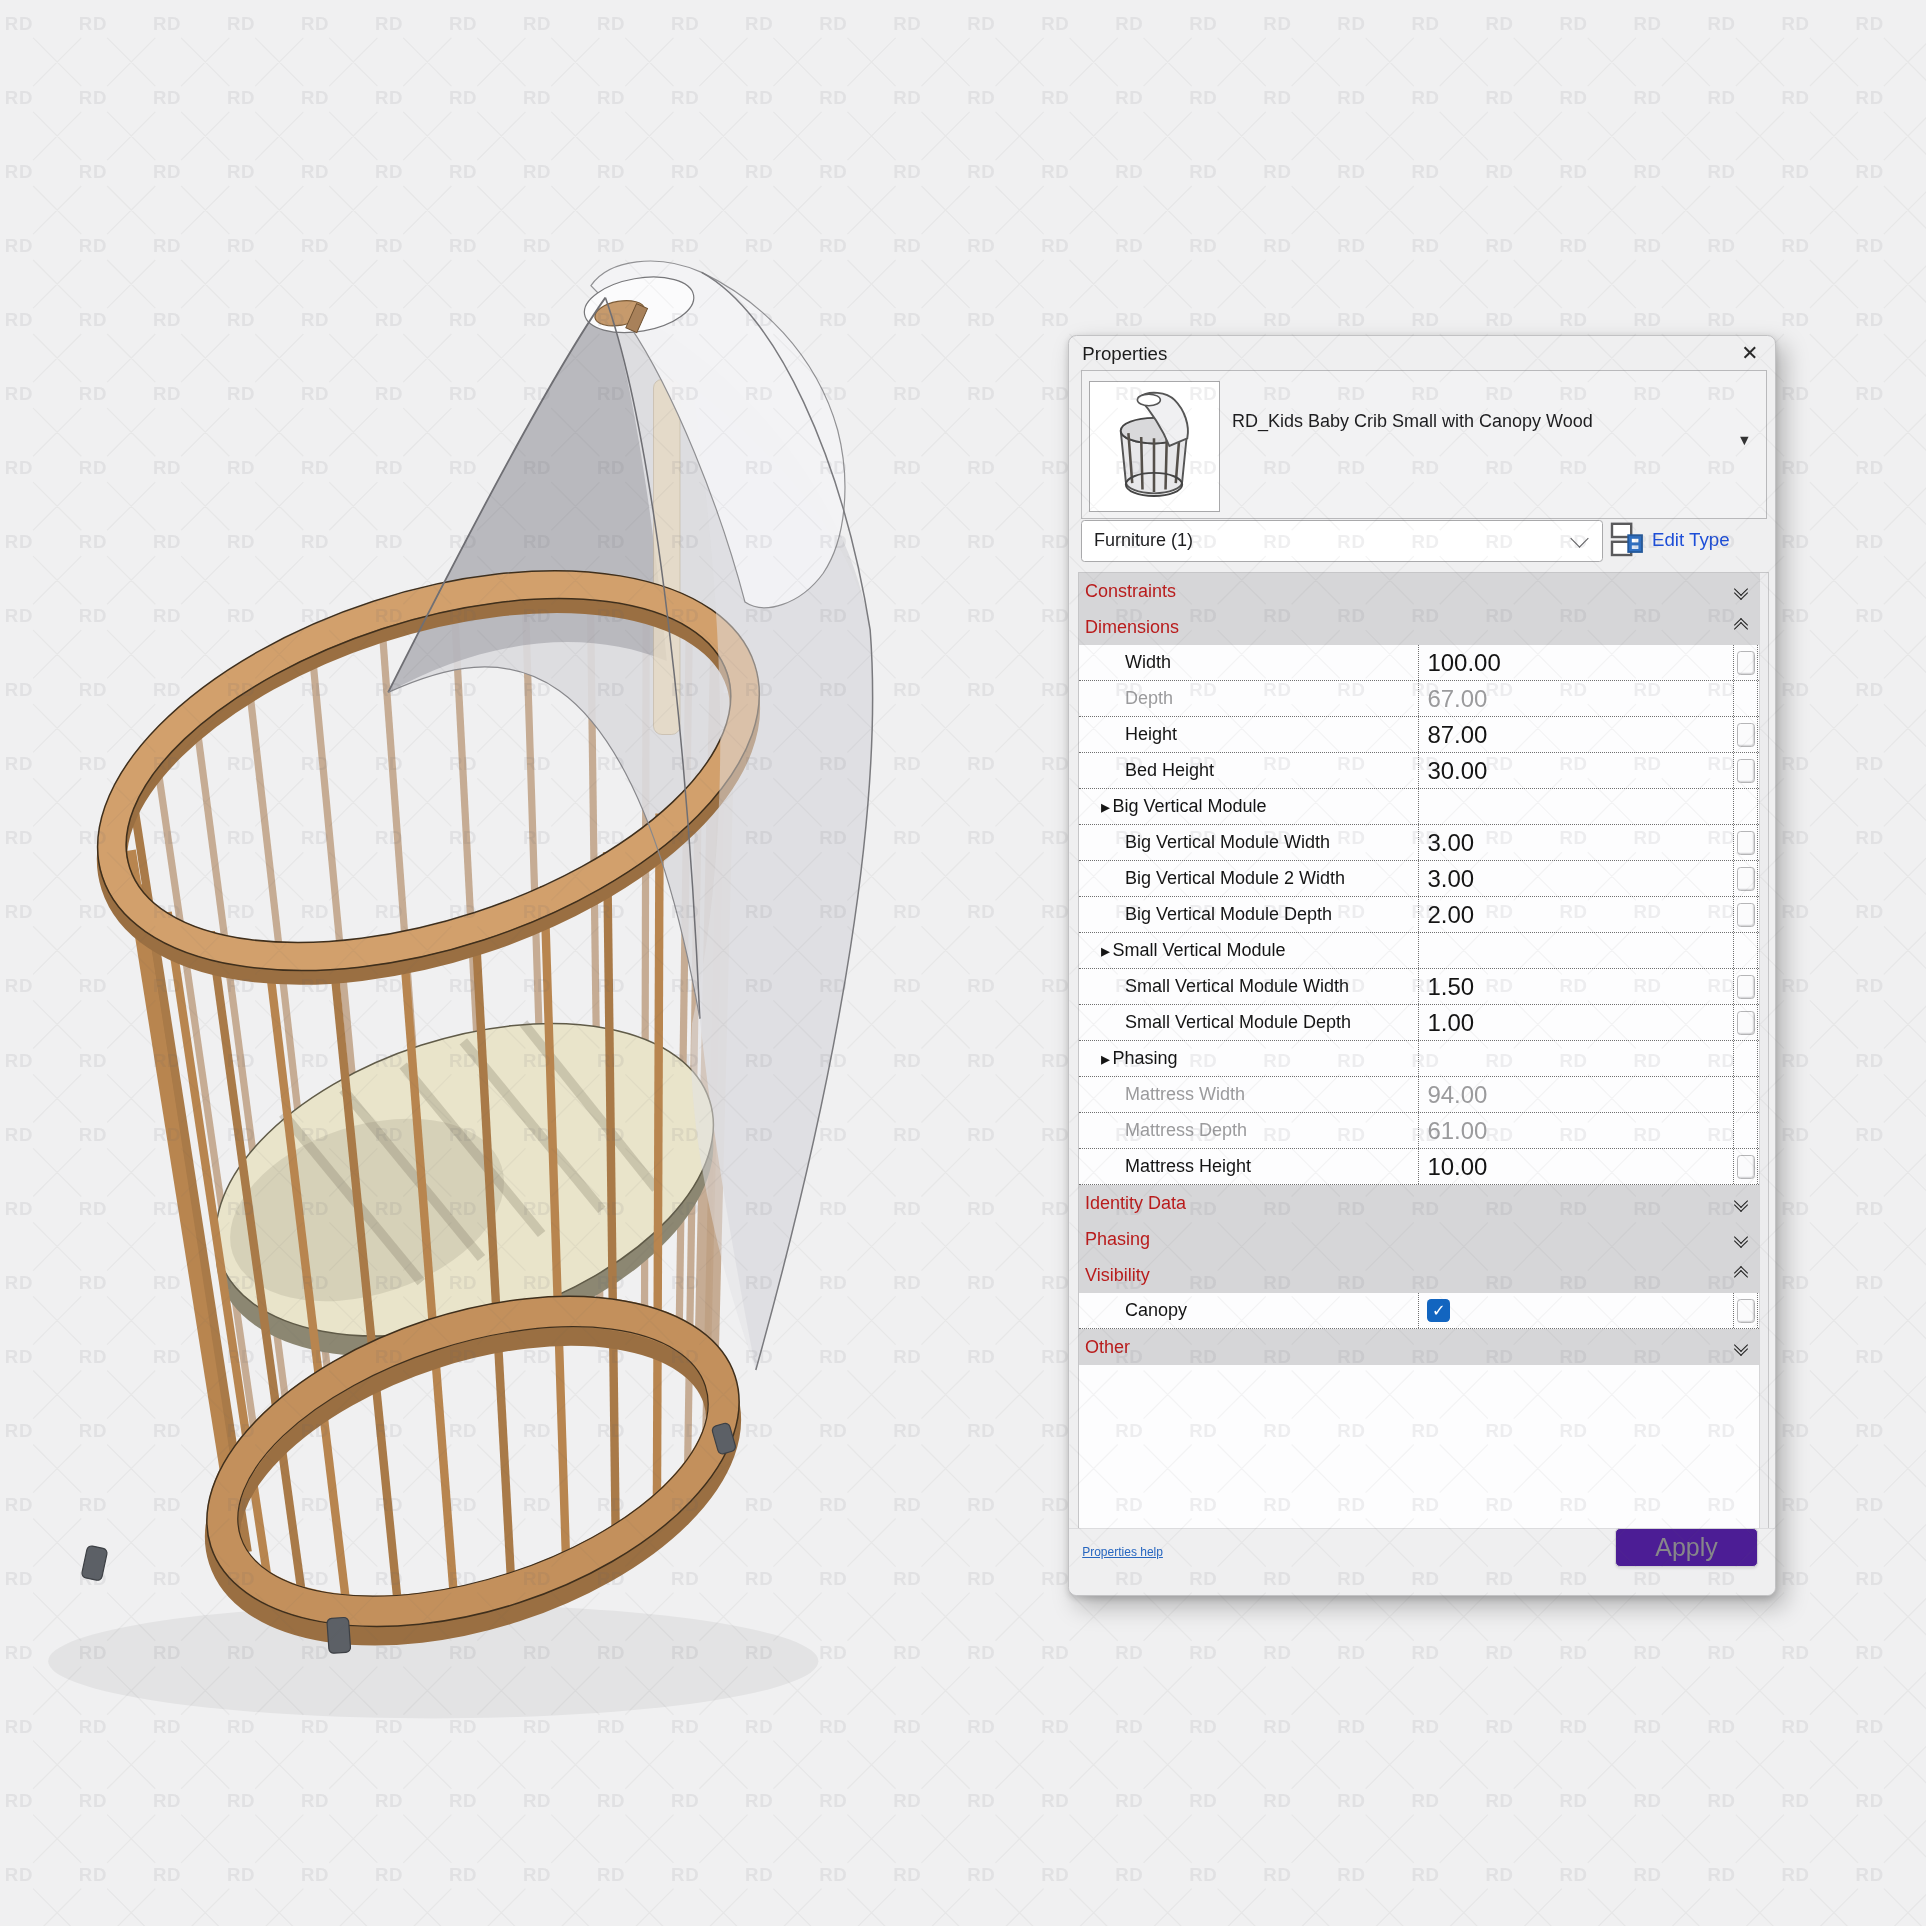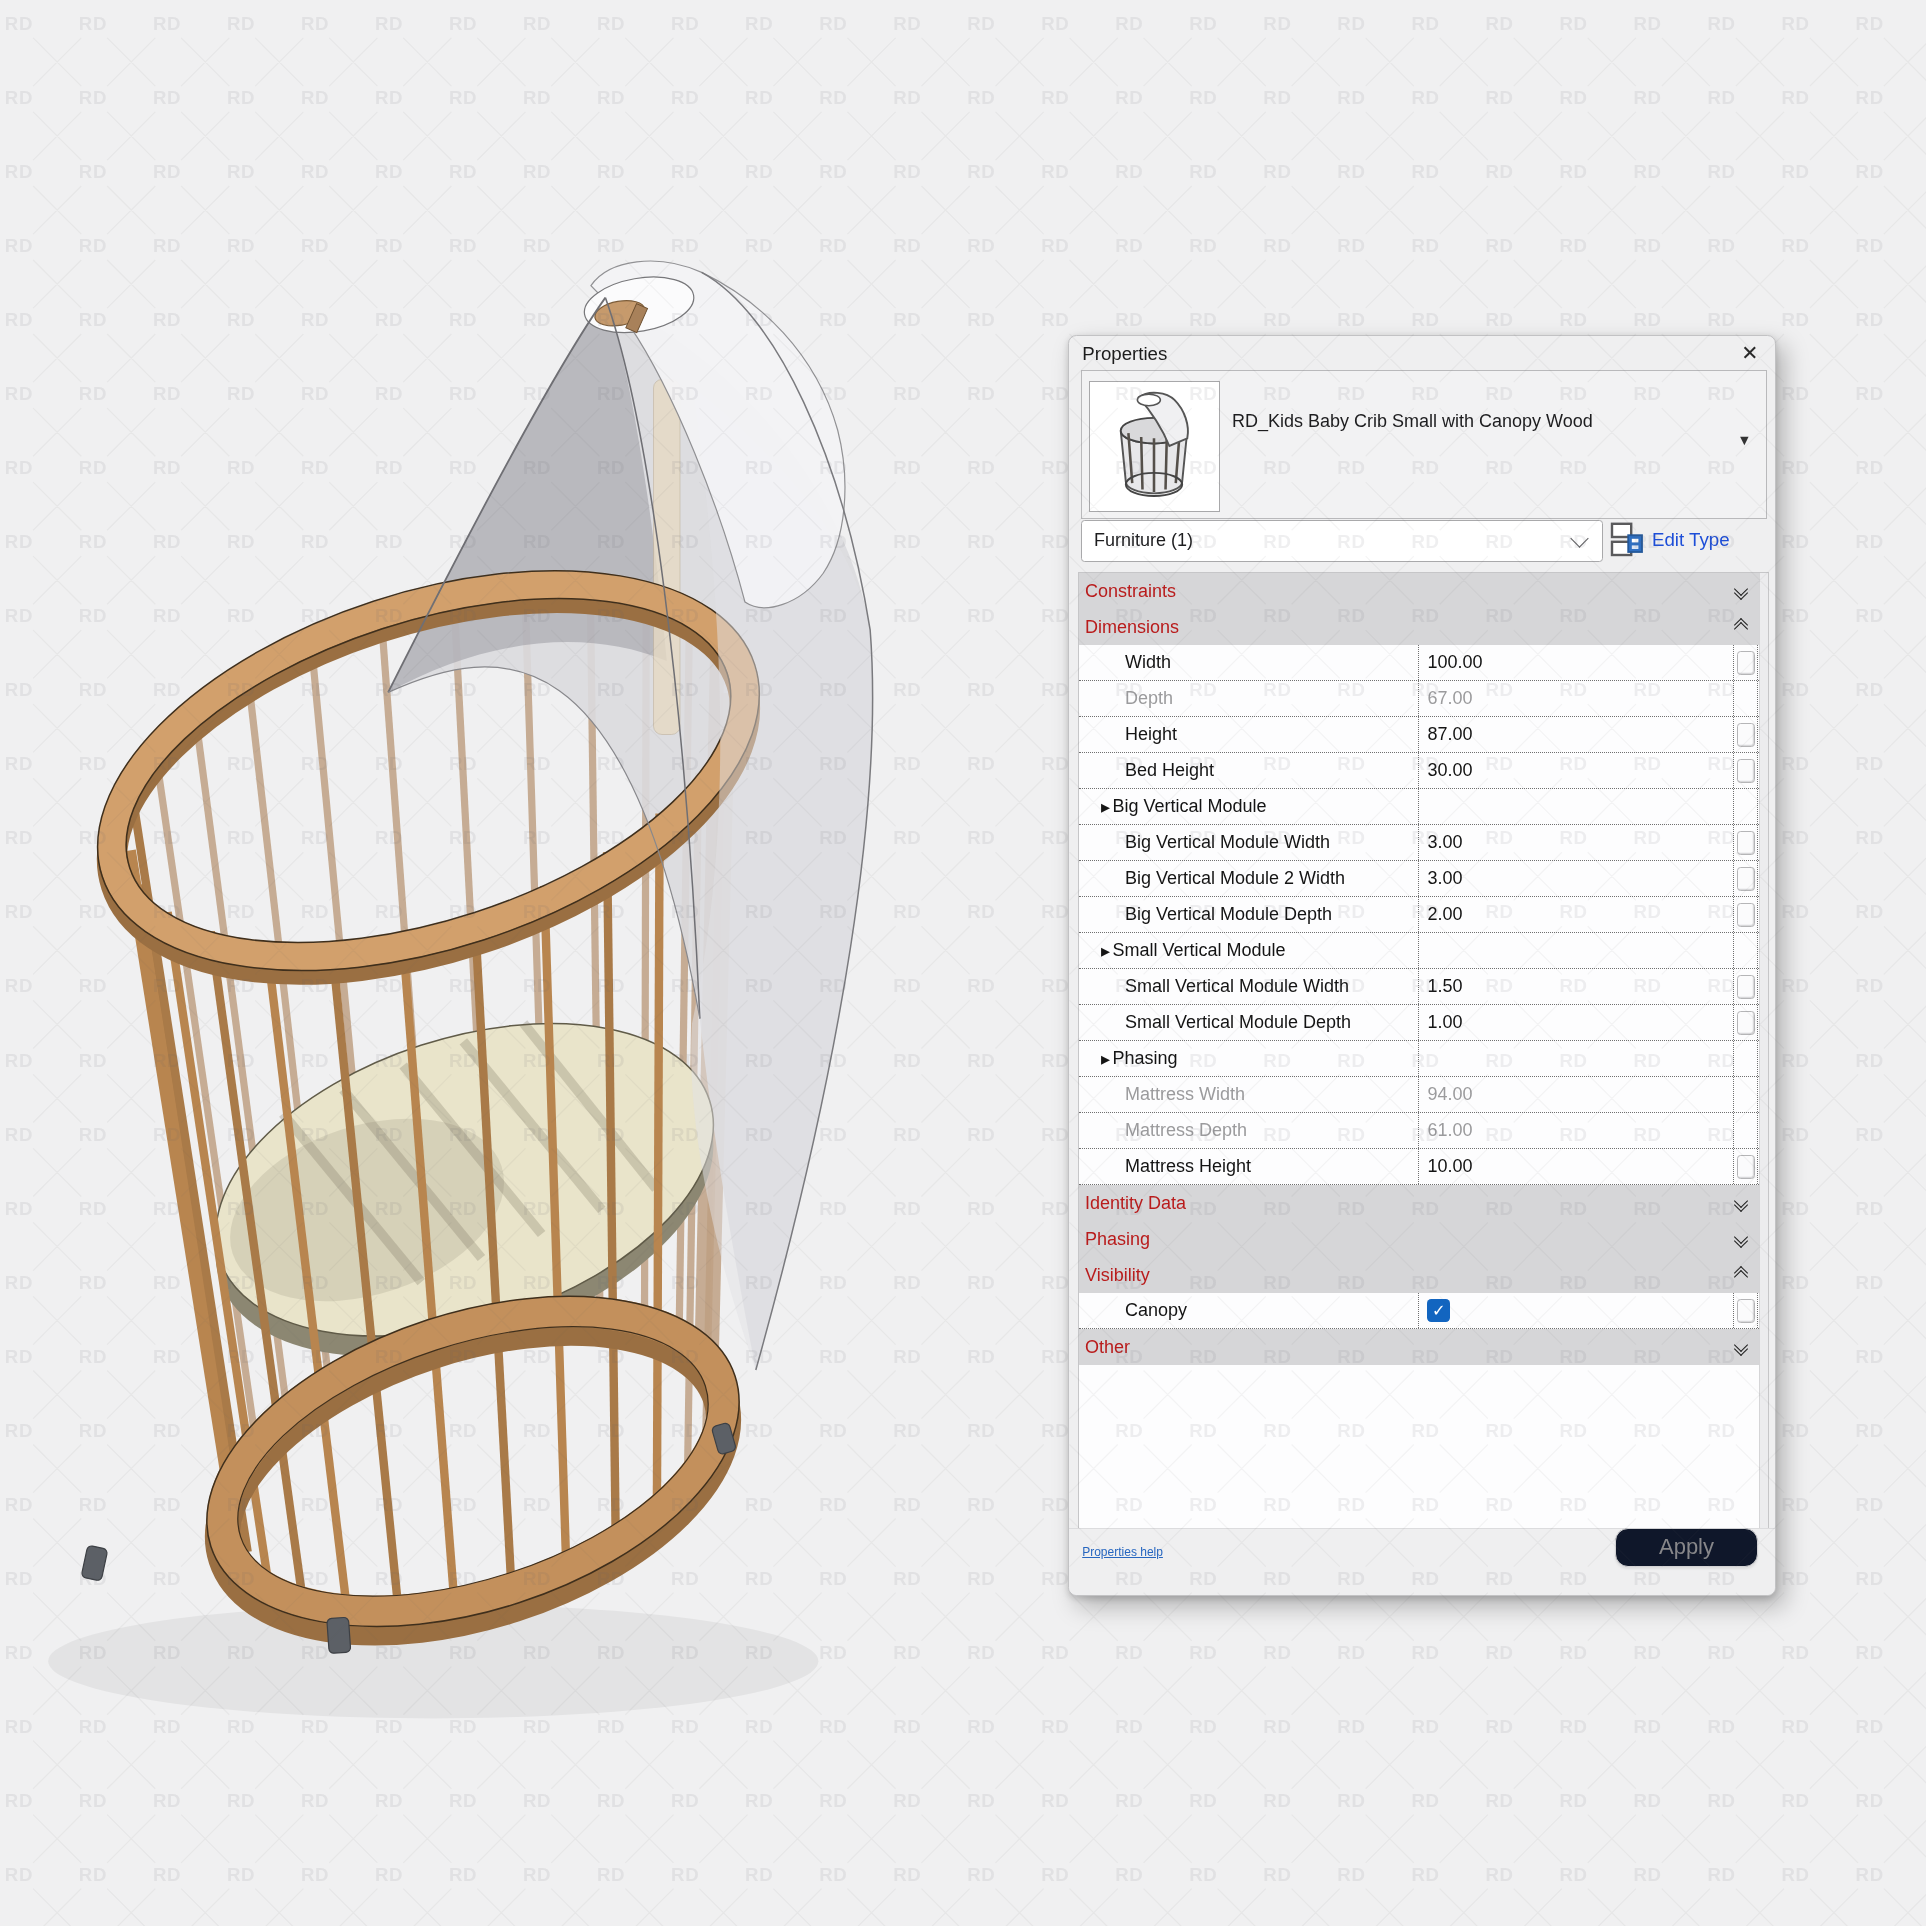--- a/index.html
+++ b/index.html
@@ -47,35 +47,35 @@
   .chev.up{transform:rotate(135deg);margin:-3px 0;}
   .prow.item{background:transparent;border-bottom:1.2px dotted #707070;}
   .cell-name{width:339px;display:flex;align-items:center;box-sizing:border-box;padding-left:46px;}
   .cell-name.group-cell{padding-left:22px;}
   .cell-name span{font-size:18px;color:#141414;white-space:nowrap;}
   .cell-name span.dim{color:#9b9b9d;}
   .garrow{font-size:15.6px;color:#4a4a4c;margin-right:2.4px;}
   .glabel{font-size:18px;color:#8f8f92;white-space:nowrap;}
   .cell-value{width:315px;border-left:1.2px dotted #707070;display:flex;align-items:center;
     box-sizing:border-box;padding-left:8.4px;}
-  .cell-value span{font-size:18px;color:#141414;}
+  .cell-value span{font-size:24px;color:#141414;}
   .cell-value span.dim{color:#9b9b9d;}
   .cell-btn{width:25px;border-left:1.2px dotted #707070;border-right:1.2px dotted #707070;
     display:flex;align-items:center;justify-content:center;box-sizing:border-box;}
   .assoc-btn{width:18px;height:24px;background:#fbfbfc;border:1.2px solid #b5b5b7;border-radius:3.6px;
     box-shadow:inset -1.2px -1.2px 0 #d8d8da;cursor:pointer;padding:0;}
   .checkbox{width:23px;height:23px;border-radius:4.2px;display:flex;align-items:center;justify-content:center;
     font-size:16.3px;color:#fff;cursor:pointer;}
 
   
   .footer{position:absolute;left:0;right:0;bottom:0;height:66px;border-top:0.6px solid #dcdcde;
     border-radius:0 0 8.4px 8.4px;background:#efeff0;}
   .help-link{position:absolute;left:13.2px;top:15.6px;font-size:12px;text-decoration:underline;cursor:pointer;}
-  .apply-btn{position:absolute;right:17px;top:-1.2px;width:143px;height:39px;background:#0f172a;
-    border:0.6px solid #d2d2d4;border-radius:13px;font-size:22px;color:#87878a;cursor:pointer;
+  .apply-btn{position:absolute;right:17px;top:-1.2px;width:143px;height:39px;background:#4c1d95;
+    border:0.6px solid #d2d2d4;border-radius:5px;font-size:25px;color:#87878a;cursor:pointer;
     box-shadow:0 1.2px 2.4px rgba(0,0,0,.08);font-family:"Liberation Sans",sans-serif;}
 
   
   #wm-svg{position:absolute;inset:0;width:1926px;height:1926px;pointer-events:none;z-index:60;}
   .panel{z-index:10;}
 </style>
 </head>
 <body>
 
 <div class="stage">

